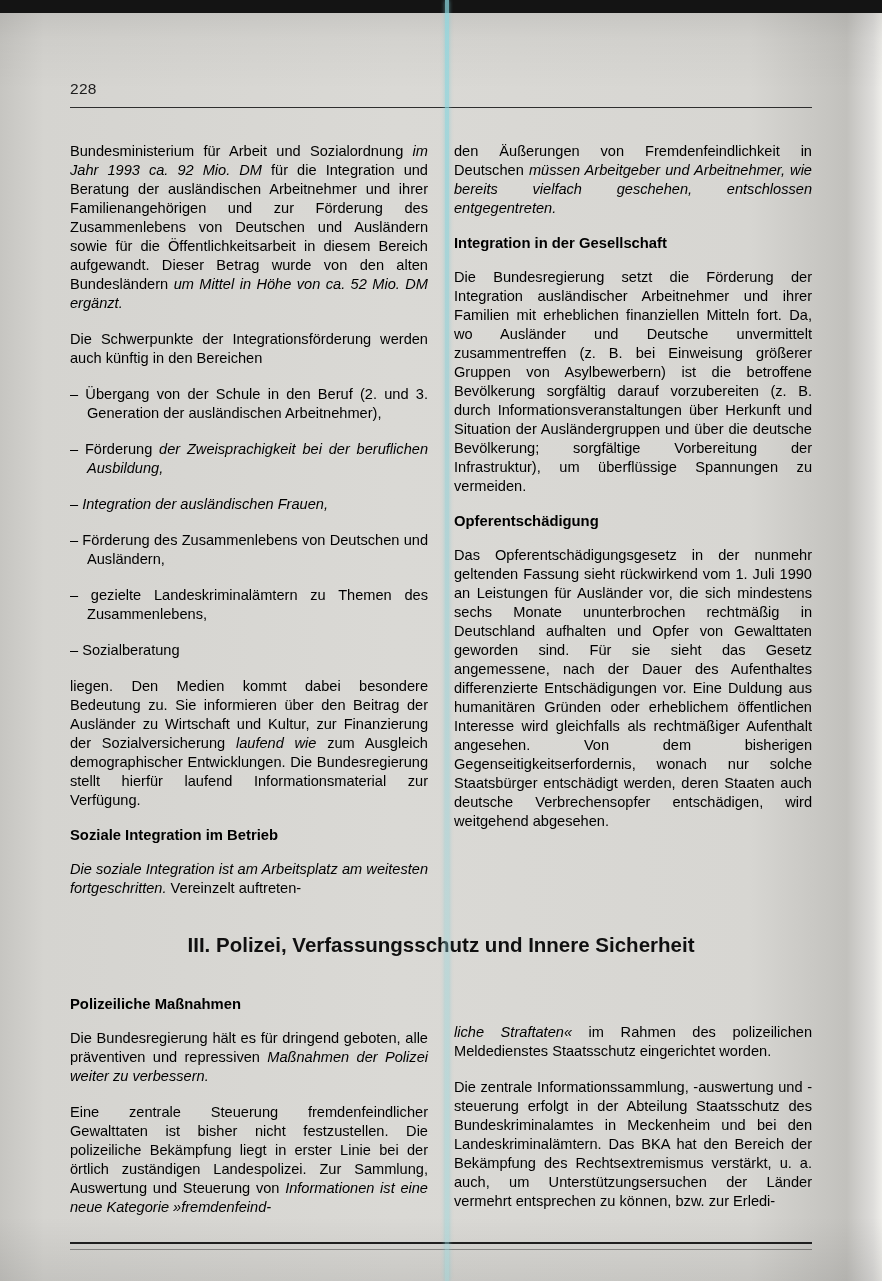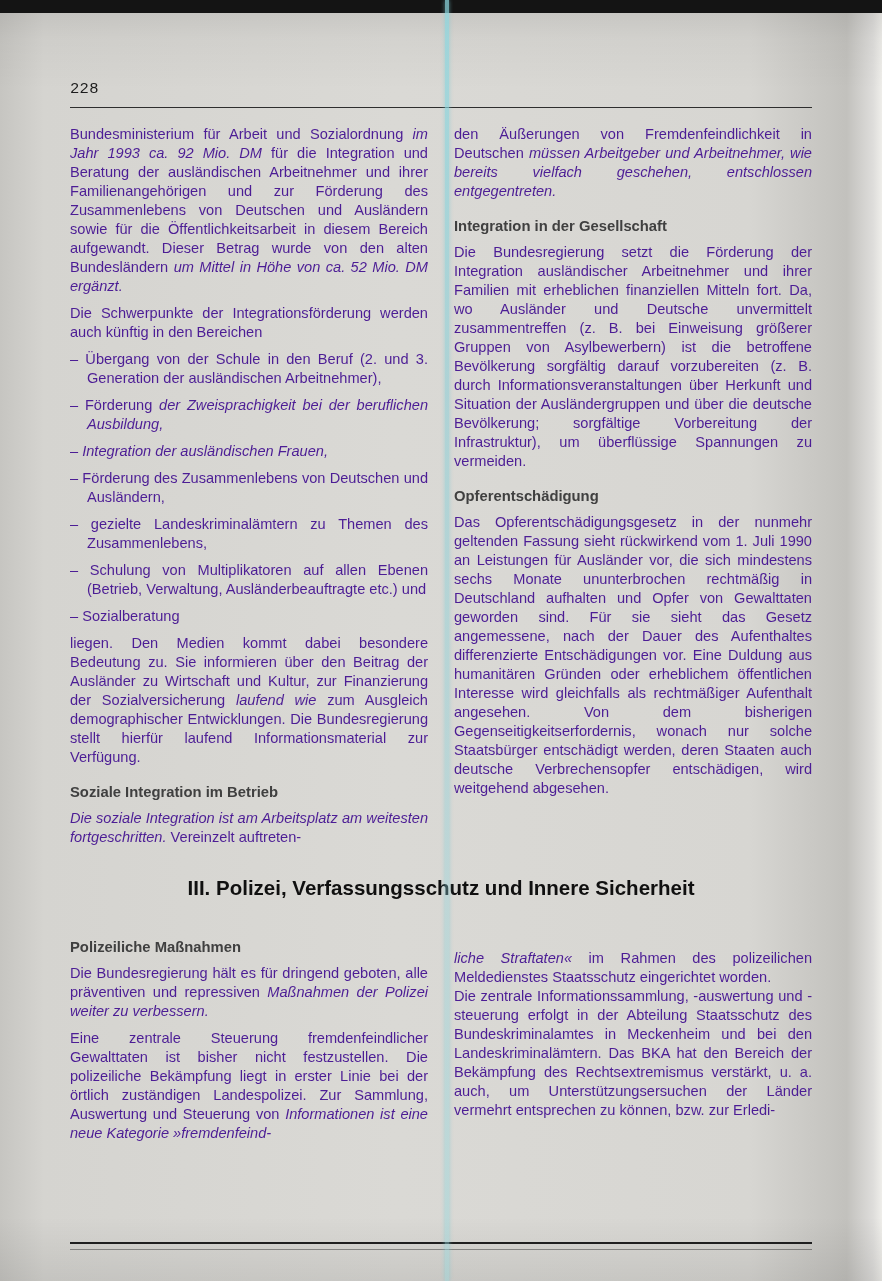--- a/index.html
+++ b/index.html
@@ -16,33 +16,33 @@
       linear-gradient(180deg, rgba(0,0,0,0.10) 0%, rgba(0,0,0,0.03) 3%, rgba(0,0,0,0) 7%, rgba(0,0,0,0) 95%, rgba(0,0,0,0.08) 100%),
       linear-gradient(90deg, #c6c5c1 0%, #d5d4d0 5%, #dad9d5 45%, #d7d6d2 85%, #c2c1bd 96%, #dedddb 99%, #efeeea 100%);
   }
   .top-bar { position: absolute; top: 0; left: 0; width: 100%; height: 13px; background: #141414; z-index: 3; }
   .streak {
     position: absolute; top: 0; bottom: 0; left: 445px; width: 4px; z-index: 5; pointer-events: none;
     background: linear-gradient(180deg, rgba(140,214,222,0.75) 0%, rgba(130,205,214,0.50) 30%, rgba(140,210,218,0.35) 70%, rgba(150,215,220,0.45) 100%);
     box-shadow: 0 0 4px rgba(120,200,210,0.6);
   }
   .content { position: relative; z-index: 2; padding: 80px 70px 0 70px; }
-  .page-number { font-size: 15.5px; color: #1c1c1c; letter-spacing: 0.3px; font-family: Liberation Mono, monospace; }
+  .page-number { font-size: 15.5px; color: #1c1c1c; letter-spacing: 0.3px; }
   .head-rule { height: 0; border-top: 1.7px solid #2e2e2e; margin: 9px 0 17px 0; }
   .cols { display: flex; gap: 26px; }
   .col { flex: 1 1 0; min-width: 0; }
   p.body {
-    font-size: 14.6px; line-height: 19px; color: #4c1d95;
-    text-align: justify; margin: 0 0 8px 0;
+    font-size: 14.6px; line-height: 19px; color: #000000;
+    text-align: justify; margin: 17px 0 8px 0;
     hyphens: auto; -webkit-hyphens: auto;
   }
   p.tight { margin-bottom: 0; }
   .li { padding-left: 17px; text-indent: -17px; margin-bottom: 7px; }
-  h3.sub { font-size: 14.8px; font-weight: 700; color: #404040; margin: 17px 0 9px 0; }
-  h2.section { font-size: 20.5px; font-weight: 700; color: #101010; text-align: center; margin: 21px 0 21px 0; }
+  h3.sub { font-size: 14.8px; font-weight: 700; color: #000000; margin: 17px 0 9px 0; }
+  h2.section { font-size: 20.5px; font-weight: 700; color: #101010; text-align: center; margin: 27px 0 21px 0; }
   .bcol-pad { padding-top: 28px; }
   .it { font-style: italic; }
   .foot-rule { position: absolute; left: 70px; right: 70px; top: 1242px; border-top: 2.3px solid #1f1f1f; z-index: 2; }
   .foot-rule2 { position: absolute; left: 70px; right: 70px; top: 1249px; border-top: 1px solid rgba(40,40,40,0.45); z-index: 2; }
 </style>
 </head>
 <body>
 
 <div class="paper"></div>
 <div class="top-bar"></div>
@@ -54,21 +54,20 @@
   <div class="cols">
     <div class="col">
       <p class="body"><span>Bundesministerium für Arbeit und Sozialordnung </span><span class="it">im Jahr 1993 ca. 92 Mio. DM</span><span> für die Integration und Beratung der ausländischen Arbeitnehmer und ihrer Familienangehörigen und zur Förderung des Zusammenlebens von Deutschen und Ausländern sowie für die Öffentlichkeitsarbeit in diesem Bereich aufgewandt. Dieser Betrag wurde von den alten Bundesländern </span><span class="it">um Mittel in Höhe von ca. 52 Mio. DM ergänzt.</span></p>
       <p class="body"><span>Die Schwerpunkte der Integrationsförderung werden auch künftig in den Bereichen</span></p>
       <div>
         <p class="body li"><span>– Übergang von der Schule in den Beruf (2. und 3. Generation der ausländischen Arbeitnehmer),</span></p>
         <p class="body li"><span>– Förderung </span><span class="it">der Zweisprachigkeit bei der beruflichen Ausbildung,</span></p>
         <p class="body li"><span>– </span><span class="it">Integration der ausländischen Frauen,</span></p>
         <p class="body li"><span>– Förderung des Zusammenlebens von Deutschen und Ausländern,</span></p>
         <p class="body li"><span>– gezielte Landeskriminalämtern zu Themen des Zusammenlebens,</span></p>
-        <p class="body li"><span>– Schulung von Multiplikatoren auf allen Ebenen (Betrieb, Verwaltung, Ausländerbeauftragte etc.) und</span></p>
         <p class="body li"><span>– Sozialberatung</span></p>
       </div>
       <p class="body"><span>liegen. Den Medien kommt dabei besondere Bedeutung zu. Sie informieren über den Beitrag der Ausländer zu Wirtschaft und Kultur, zur Finanzierung der Sozialversicherung </span><span class="it">laufend wie</span><span> zum Ausgleich demographischer Entwicklungen. Die Bundesregierung stellt hierfür laufend Informationsmaterial zur Verfügung.</span></p>
       <h3 class="sub">Soziale Integration im Betrieb</h3>
       <p class="body"><span class="it">Die soziale Integration ist am Arbeitsplatz am weitesten fortgeschritten.</span><span> Vereinzelt auftreten-</span></p>
     </div>
 
     <div class="col">
       <p class="body tight"><span>den Äußerungen von Fremdenfeindlichkeit in Deutschen </span><span class="it">müssen Arbeitgeber und Arbeitnehmer, wie bereits vielfach geschehen, entschlossen entgegentreten.</span></p>
       <h3 class="sub">Integration in der Gesellschaft</h3>

